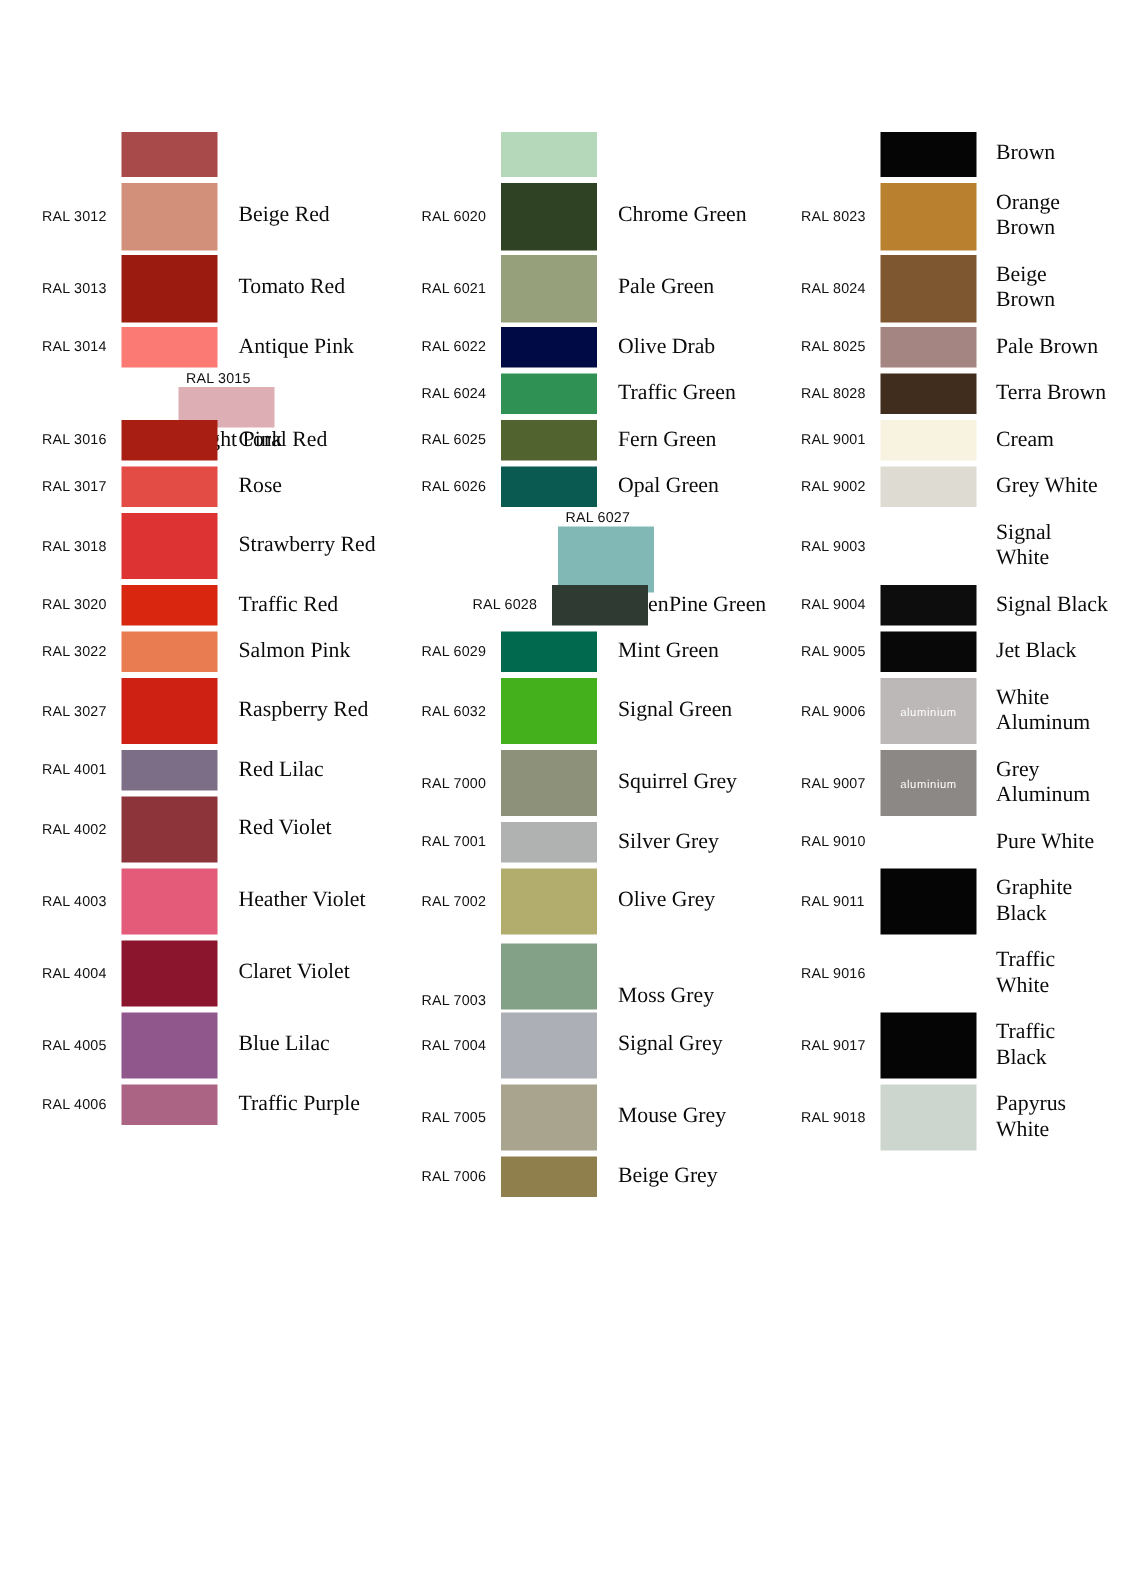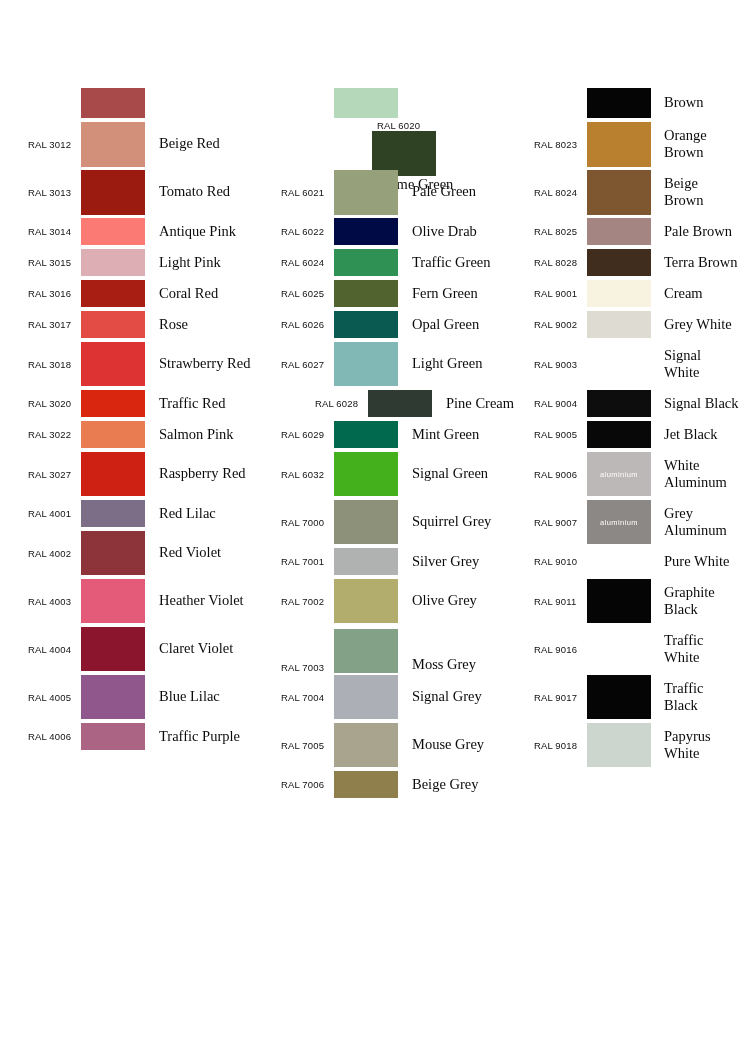--- a/index.html
+++ b/index.html
@@ -128,21 +128,21 @@
           </div>
           <div class="ral-name">Tomato Red</div>
         </div>
         <div class="ral-row" style="height: 31px;">
           <div class="ral-code">RAL 3014</div>
           <div class="swatch-cell">
             <div class="swatch" style="height: 27px; background: rgb(251, 122, 116);"></div>
           </div>
           <div class="ral-name">Antique Pink</div>
         </div>
-        <div class="ral-row" style="height: 31px;">
+        <div class="ral-row" style="height: 31px; flex-direction: column;">
           <div class="ral-code">RAL 3015</div>
           <div class="swatch-cell">
             <div class="swatch" style="height: 27px; background: rgb(221, 174, 179);"></div>
           </div>
           <div class="ral-name">Light Pink</div>
         </div>
         <div class="ral-row" style="height: 31px;">
           <div class="ral-code">RAL 3016</div>
           <div class="swatch-cell">
             <div class="swatch" style="height: 27px; background: rgb(169, 30, 18);"></div>
@@ -228,75 +228,75 @@
         </div>
       </div>
       <div class="ral-column col-1">
         <div class="ral-row" style="height: 34px;">
           <div class="ral-code"></div>
           <div class="swatch-cell">
             <div class="swatch" style="height: 30px; background: rgb(181, 216, 186);"></div>
           </div>
           <div class="ral-name"></div>
         </div>
+        <div class="ral-row" style="height: 48px;">
+          <div class="ral-code">RAL 6020</div>
+          <div class="swatch-cell">
+            <div class="swatch" style="height: 45px; background: rgb(47, 66, 35);"></div>
+          </div>
+          <div class="ral-name">Chrome Green</div>
+        </div>
+        <div class="ral-row" style="height: 48px;">
+          <div class="ral-code">RAL 6021</div>
+          <div class="swatch-cell">
+            <div class="swatch" style="height: 45px; background: rgb(150, 161, 124);"></div>
+          </div>
+          <div class="ral-name">Pale Green</div>
+        </div>
+        <div class="ral-row" style="height: 31px;">
+          <div class="ral-code">RAL 6022</div>
+          <div class="swatch-cell">
+            <div class="swatch" style="height: 27px; background: rgb(0, 11, 70);"></div>
+          </div>
+          <div class="ral-name">Olive Drab</div>
+        </div>
+        <div class="ral-row" style="height: 31px;">
+          <div class="ral-code">RAL 6024</div>
+          <div class="swatch-cell">
+            <div class="swatch" style="height: 27px; background: rgb(48, 145, 85);"></div>
+          </div>
+          <div class="ral-name">Traffic Green</div>
+        </div>
+        <div class="ral-row" style="height: 31px;">
+          <div class="ral-code">RAL 6025</div>
+          <div class="swatch-cell">
+            <div class="swatch" style="height: 27px; background: rgb(81, 99, 47);"></div>
+          </div>
+          <div class="ral-name">Fern Green</div>
+        </div>
+        <div class="ral-row" style="height: 31px;">
+          <div class="ral-code">RAL 6026</div>
+          <div class="swatch-cell">
+            <div class="swatch" style="height: 27px; background: rgb(10, 90, 82);"></div>
+          </div>
+          <div class="ral-name">Opal Green</div>
+        </div>
         <div class="ral-row" style="height: 48px; flex-direction: column;">
-          <div class="ral-code">RAL 6020</div>
-          <div class="swatch-cell">
-            <div class="swatch" style="height: 45px; background: rgb(47, 66, 35);"></div>
-          </div>
-          <div class="ral-name">Chrome Green</div>
-        </div>
-        <div class="ral-row" style="height: 48px;">
-          <div class="ral-code">RAL 6021</div>
-          <div class="swatch-cell">
-            <div class="swatch" style="height: 45px; background: rgb(150, 161, 124);"></div>
-          </div>
-          <div class="ral-name">Pale Green</div>
-        </div>
-        <div class="ral-row" style="height: 31px;">
-          <div class="ral-code">RAL 6022</div>
-          <div class="swatch-cell">
-            <div class="swatch" style="height: 27px; background: rgb(0, 11, 70);"></div>
-          </div>
-          <div class="ral-name">Olive Drab</div>
-        </div>
-        <div class="ral-row" style="height: 31px;">
-          <div class="ral-code">RAL 6024</div>
-          <div class="swatch-cell">
-            <div class="swatch" style="height: 27px; background: rgb(48, 145, 85);"></div>
-          </div>
-          <div class="ral-name">Traffic Green</div>
-        </div>
-        <div class="ral-row" style="height: 31px;">
-          <div class="ral-code">RAL 6025</div>
-          <div class="swatch-cell">
-            <div class="swatch" style="height: 27px; background: rgb(81, 99, 47);"></div>
-          </div>
-          <div class="ral-name">Fern Green</div>
-        </div>
-        <div class="ral-row" style="height: 31px;">
-          <div class="ral-code">RAL 6026</div>
-          <div class="swatch-cell">
-            <div class="swatch" style="height: 27px; background: rgb(10, 90, 82);"></div>
-          </div>
-          <div class="ral-name">Opal Green</div>
-        </div>
-        <div class="ral-row" style="height: 48px;">
           <div class="ral-code">RAL 6027</div>
           <div class="swatch-cell">
             <div class="swatch" style="height: 44px; background: rgb(129, 184, 182);"></div>
           </div>
           <div class="ral-name">Light Green</div>
         </div>
         <div class="ral-row" style="height: 31px; margin-left: 34px;">
           <div class="ral-code">RAL 6028</div>
           <div class="swatch-cell">
             <div class="swatch" style="height: 27px; background: rgb(47, 59, 50);"></div>
           </div>
-          <div class="ral-name">Pine Cream</div>
+          <div class="ral-name">Pine Green</div>
         </div>
         <div class="ral-row" style="height: 31px;">
           <div class="ral-code">RAL 6029</div>
           <div class="swatch-cell">
             <div class="swatch" style="height: 27px; background: rgb(1, 105, 77);"></div>
           </div>
           <div class="ral-name">Mint Green</div>
         </div>
         <div class="ral-row" style="height: 48px;">
           <div class="ral-code">RAL 6032</div>

